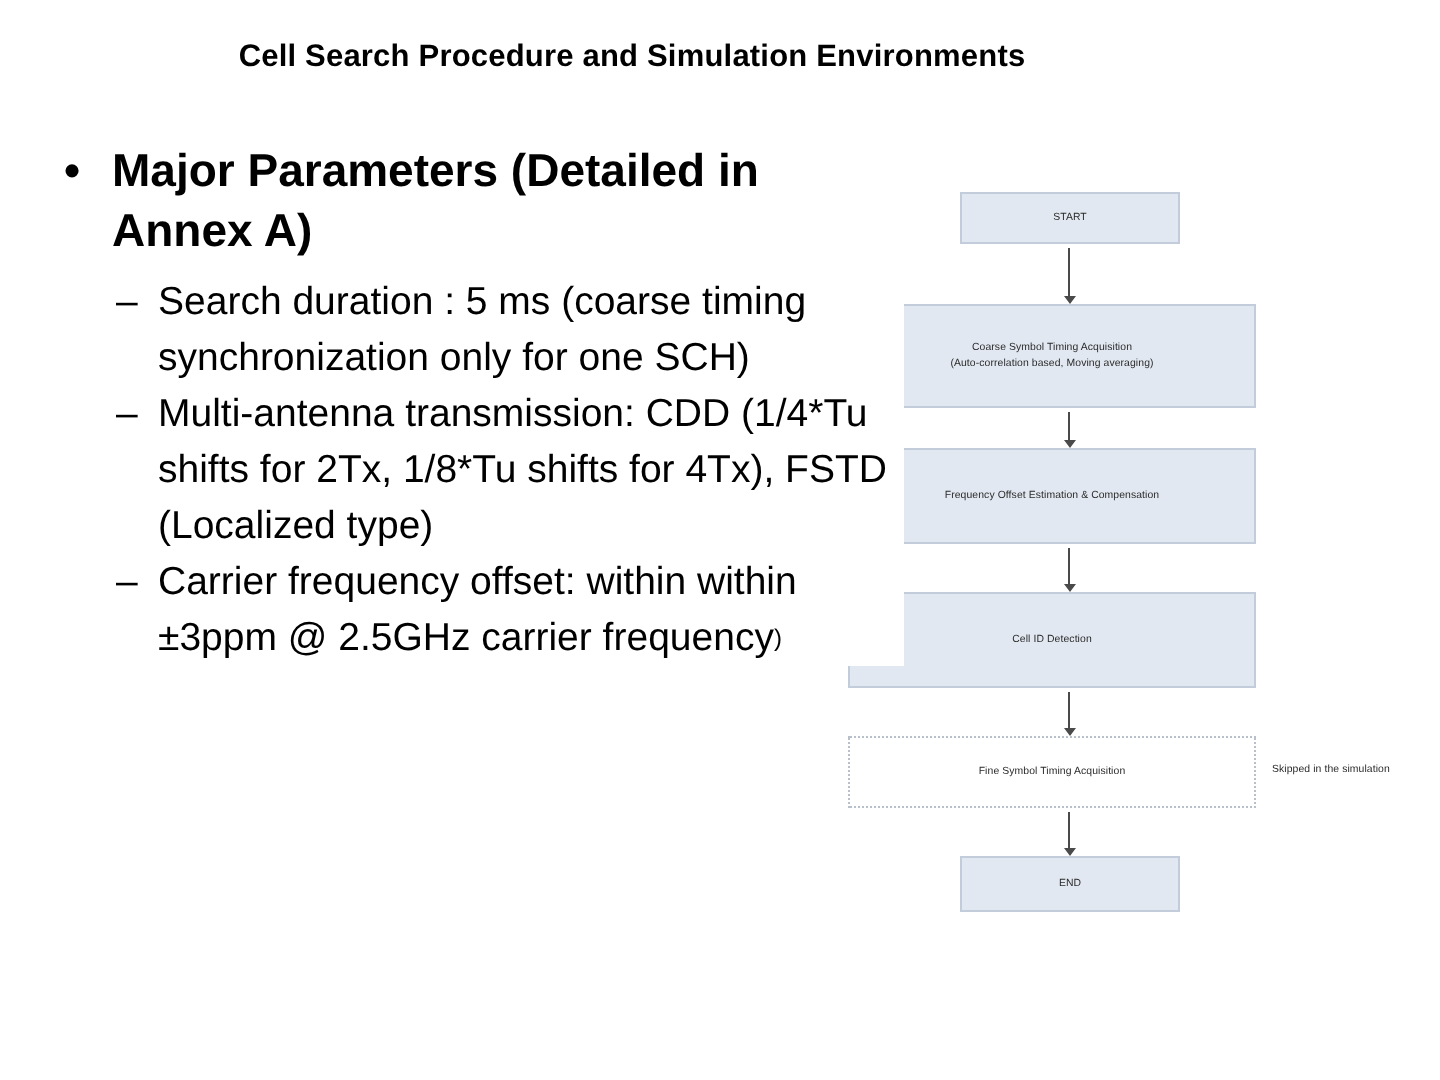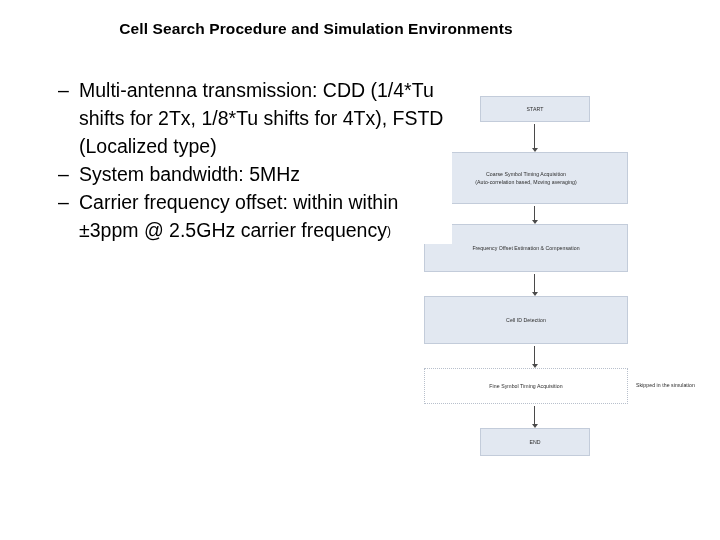--- a/index.html
+++ b/index.html
@@ -177,34 +177,35 @@
 
   <div class="fc-arrow" id="arrow-5"></div>
 
   <div class="fc-box" id="fc-end">END</div>
 </div>
 
 <div id="body-text">
 
   <div class="lvl1">
     <span class="bullet">•</span>
-  </div>
-
-  <div class="lvl2">
-    <span class="dash">–</span>
+    <span>Major Parameters (Detailed in Annex A)</span>
+  </div>
+
+  <div class="lvl2">
+    <span class="dash">–</span>
+    <span>Search duration : 5 ms (coarse timing synchronization only for one SCH)</span>
   </div>
 
   <div class="lvl2">
     <span class="dash">–</span>
     <span>Multi-antenna transmission: CDD (1/4*Tu shifts for 2Tx, 1/8*Tu shifts for 4Tx), FSTD (Localized type)</span>
   </div>
 
   <div class="lvl2">
     <span class="dash">–</span>
-    <span>System bandwidth: 5MHz</span>
   </div>
 
   <div class="lvl2">
     <span class="dash">–</span>
     <span>Carrier frequency offset: within within ±3ppm @ 2.5GHz carrier frequency</span><span class="tail-glyph">)</span>
   </div>
 
 </div>
 
 </body></html>

